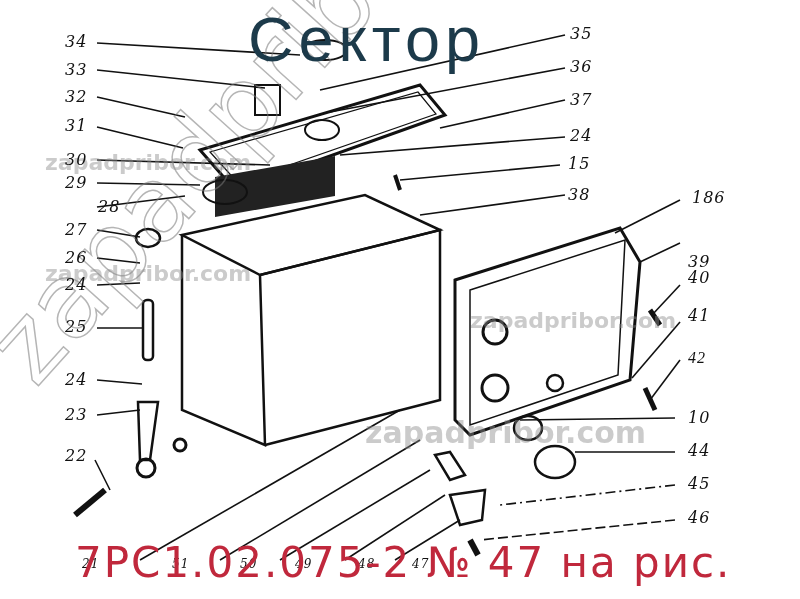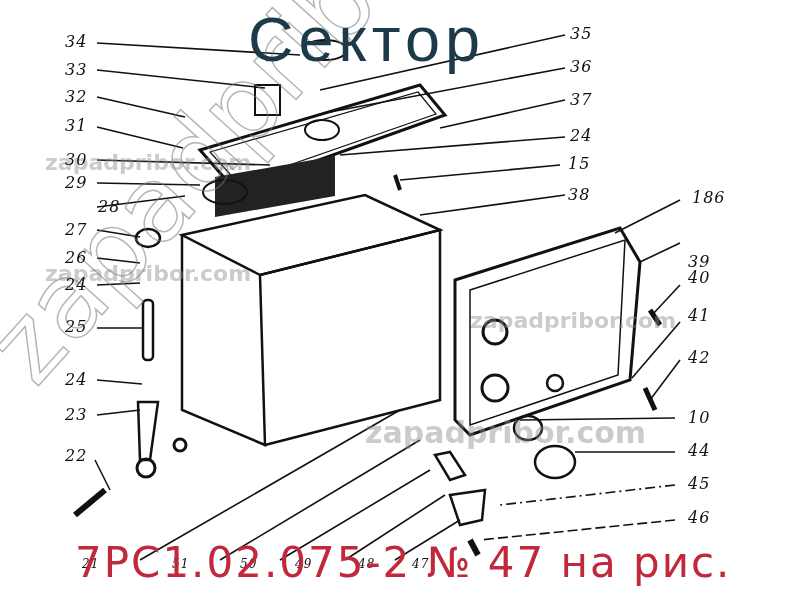--- a/index.html
+++ b/index.html
@@ -115,21 +115,21 @@
 <div class="lbl" style="left:570px;top:26px;">35</div>
 <div class="lbl" style="left:570px;top:59px;">36</div>
 <div class="lbl" style="left:570px;top:92px;">37</div>
 <div class="lbl" style="left:570px;top:128px;">24</div>
 <div class="lbl" style="left:568px;top:156px;">15</div>
 <div class="lbl" style="left:568px;top:187px;">38</div>
 <div class="lbl" style="left:683px;top:190px;margin-left:9px;">186</div>
 <div class="lbl" style="left:688px;top:234px;margin-top:20px;">39</div>
 <div class="lbl" style="left:688px;top:270px;">40</div>
 <div class="lbl" style="left:688px;top:308px;">41</div>
-<div class="lbl" style="left:688px;top:350px;">42</div>
+<div class="lbl" style="left:688px;top:350px;font-family:Liberation Serif, serif;">42</div>
 <div class="lbl" style="left:688px;top:410px;">10</div>
 <div class="lbl" style="left:688px;top:443px;">44</div>
 <div class="lbl" style="left:688px;top:476px;">45</div>
 <div class="lbl" style="left:688px;top:510px;">46</div>
 
 <div class="lbl lbl-sm" style="left:82px;top:558px;">21</div>
 <div class="lbl lbl-sm" style="left:172px;top:558px;">51</div>
 <div class="lbl lbl-sm" style="left:240px;top:558px;">50</div>
 <div class="lbl lbl-sm" style="left:295px;top:558px;">49</div>
 <div class="lbl lbl-sm" style="left:358px;top:558px;">48</div>

